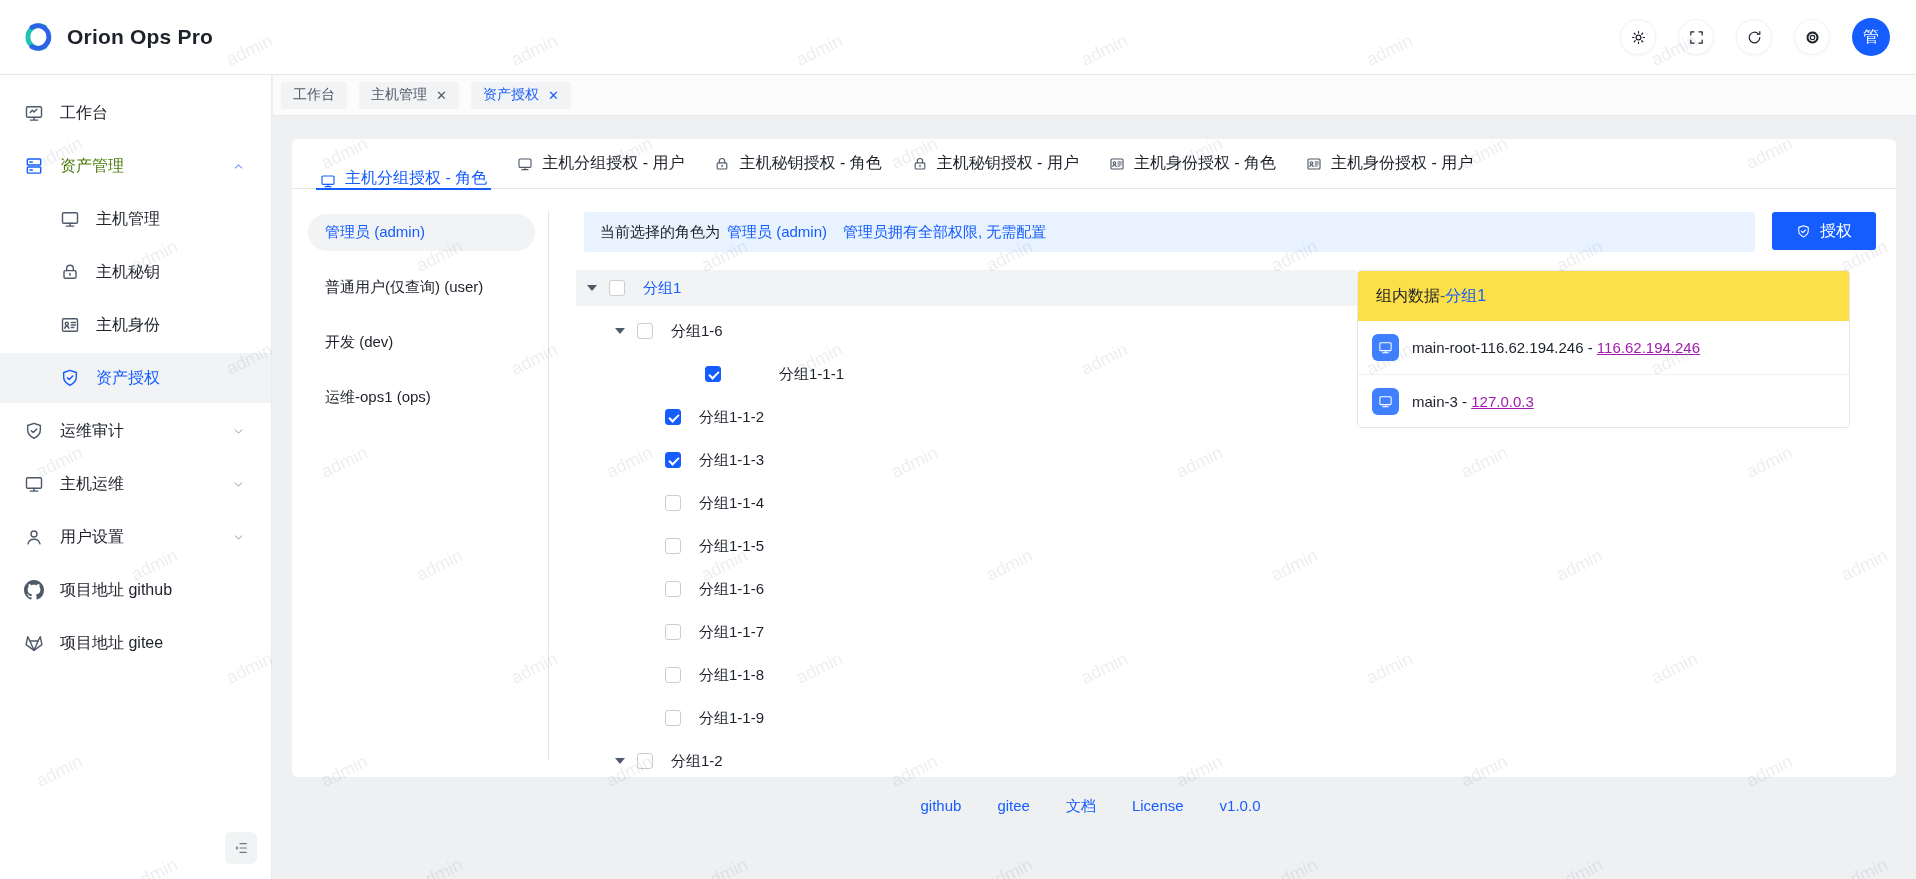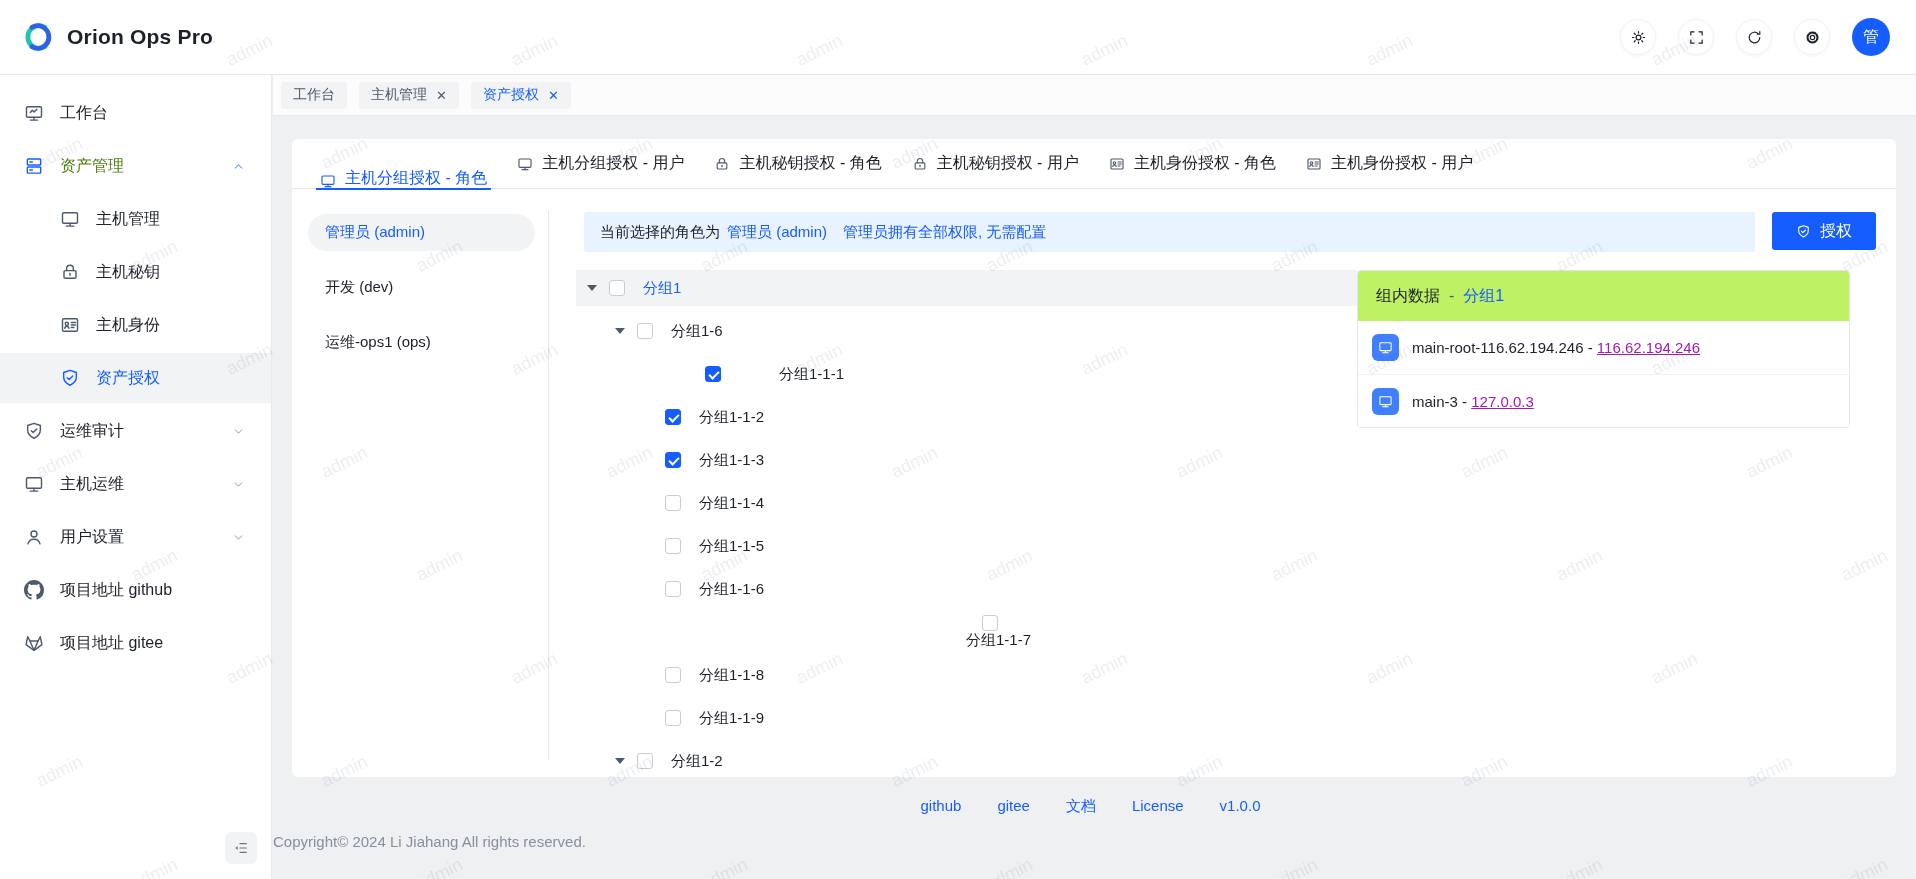--- a/index.html
+++ b/index.html
@@ -127,21 +127,21 @@
   }
   .checkbox.checked { background:#165dff; border-color:#165dff; }
   .checkbox.checked::after {
     content:""; position:absolute; left:3px; top:3.5px; width:8px; height:4px;
     border-left:2px solid #fff; border-bottom:2px solid #fff; transform:rotate(-45deg);
   }
   .tree-label { color:#1d2129; cursor:pointer; }
 
   .panel { width:493px; margin-right:26px; border:1px solid #e5e6eb; border-radius:4px; overflow:hidden; align-self:flex-start; }
   .panel-head {
-    height:50px; background:#bef264; display:flex; align-items:center; gap:9px;
+    height:50px; background:#fde047; display:flex; align-items:center; 
     padding:0 18px; font-size:16px;
   }
   .panel-title { font-weight:500; }
   .panel-sep { color:#4e5969; }
   .panel-link { color:#165dff; cursor:pointer; }
   .host-row { height:53px; display:flex; align-items:center; padding:0 14px; font-size:15px; background:#fff; }
   .host-row + .host-row { border-top:1px solid #f0f1f3; }
   .host-icon {
     width:27px; height:27px; background:#4080ff; border-radius:6px; color:#fff;
     display:flex; align-items:center; justify-content:center; margin-right:13px;
@@ -418,20 +418,21 @@
               <path d="M5.6 15.8c.5-1.6 1.5-2.4 2.6-2.4s2.1.8 2.6 2.4"></path>
               <path d="M13.5 9h5M13.5 12h5M13.5 15h3.2"></path>
             </svg>
           </span>
           <span>主机身份授权 - 用户</span>
         </div>
       </div>
     <div class="card-body">
       <div class="roles" id="roles">
           <div class="role-item active">管理员 (admin)</div>
+          <div class="role-item">普通用户(仅查询) (user)</div>
           <div class="role-item">开发 (dev)</div>
           <div class="role-item">运维-ops1 (ops)</div>
         </div>
       <div class="v-divider"></div>
       <div class="work">
         <div class="work-head">
           <div class="alert">
             <span>当前选择的角色为</span>
             <span class="role-link">管理员 (admin)</span>
             <span class="alert-note">管理员拥有全部权限, 无需配置</span>
@@ -485,21 +486,21 @@
               <div class="tree-row" style="padding-left: 64px;">
                 <span class="caret-box"></span>
                 <span class="checkbox"></span>
                 <span class="tree-label">分组1-1-5</span>
               </div>
               <div class="tree-row" style="padding-left: 64px;">
                 <span class="caret-box"></span>
                 <span class="checkbox"></span>
                 <span class="tree-label">分组1-1-6</span>
               </div>
-              <div class="tree-row" style="padding-left: 64px; flex-direction: column;">
+              <div class="tree-row" style="padding-left: 64px;">
                 <span class="caret-box"></span>
                 <span class="checkbox"></span>
                 <span class="tree-label">分组1-1-7</span>
               </div>
               <div class="tree-row" style="padding-left: 64px; text-align: right;">
                 <span class="caret-box"></span>
                 <span class="checkbox"></span>
                 <span class="tree-label">分组1-1-8</span>
               </div>
               <div class="tree-row" style="padding-left: 64px;">
@@ -556,21 +557,20 @@
   </div>
 
   <div class="footer">
     <div class="footer-links" id="footer-links">
         <a>github</a>
         <a>gitee</a>
         <a>文档</a>
         <a>License</a>
         <a>v1.0.0</a>
       </div>
-    <div class="copyright">Copyright© 2024 Li Jiahang All rights reserved.</div>
   </div>
 </div>
 
 <div class="watermark-layer" id="watermarks">
     <span class="watermark" style="left: 225px; top: 40px;">admin</span>
     <span class="watermark" style="left: 510px; top: 40px;">admin</span>
     <span class="watermark" style="left: 795px; top: 40px;">admin</span>
     <span class="watermark" style="left: 1080px; top: 40px;">admin</span>
     <span class="watermark" style="left: 1365px; top: 40px;">admin</span>
     <span class="watermark" style="left: 1650px; top: 40px;">admin</span>

